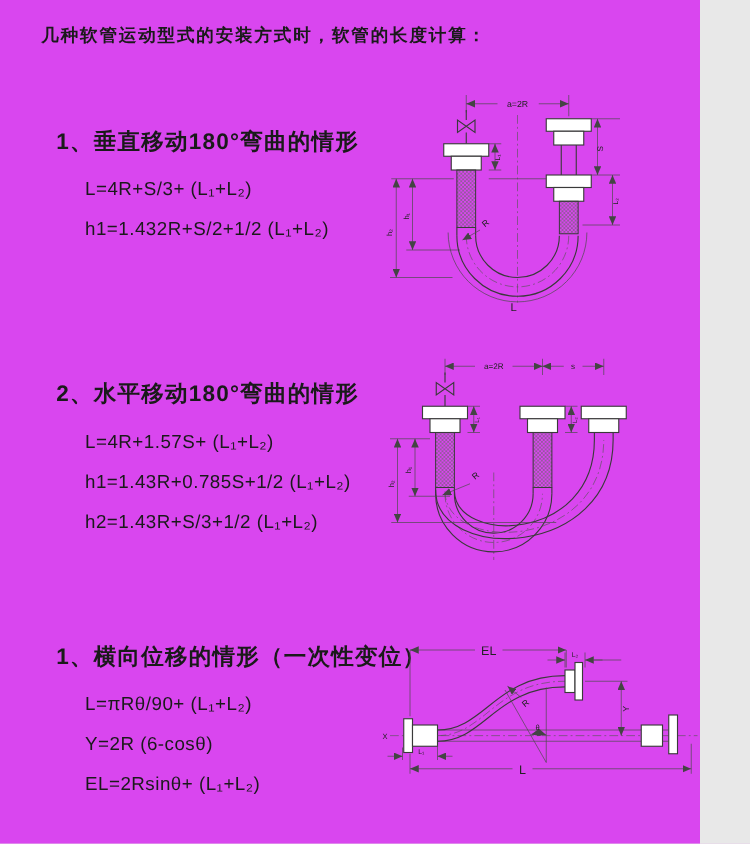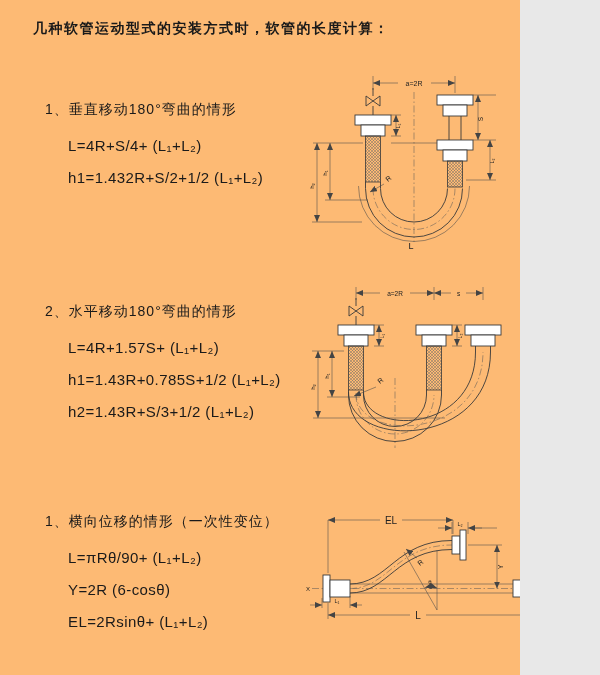--- a/index.html
+++ b/index.html
@@ -1,42 +1,42 @@
 <!DOCTYPE html>
 <html><head>
 <meta charset="utf-8">
 <style>
   html,body{margin:0;padding:0;background:#e8e8e8;}
-  #page{position:relative;width:520px;height:675px;background:#fdba74;overflow:hidden;
+  #page{position:relative;width:560px;height:675px;background:#d946ef;overflow:hidden;
         font-family:"Liberation Sans","DejaVu Sans",sans-serif;color:#1a1a1a;}
   .title{position:absolute;left:33px;top:20px;font-size:14px;font-weight:bold;
          letter-spacing:1.5px;white-space:nowrap;}
   .section{position:absolute;left:45px;white-space:nowrap;}
-  .sec-heading{font-size:14px;font-weight:normal;letter-spacing:1px;margin:0 0 11px 0;}
+  .sec-heading{font-size:18px;font-weight:bold;letter-spacing:1px;margin:0 0 11px 0;}
   .formula{font-size:15px;letter-spacing:.4px;margin-left:23px;line-height:32px;height:32px;}
   .diagram{position:absolute;}
   svg{display:block;}
   .ln{stroke:#3a3a3a;stroke-width:.9;fill:none;}
   .thin{stroke:#4a4a4a;stroke-width:.55;fill:none;}
   .dim{stroke:#4a4a4a;stroke-width:.55;fill:none;}
   .cl{stroke:#555;stroke-width:.5;fill:none;stroke-dasharray:7 2.5 1.5 2.5;}
   .lbl{fill:#222;stroke:none;font-family:"Liberation Sans","DejaVu Sans",sans-serif;}
   .braid{fill:url(#braidpat);stroke:#3a3a3a;stroke-width:.8;}
   .white{fill:#fff;}
 </style>
 </head>
 <body>
 
 <div id="page">
 
   <div class="title">几种软管运动型式的安装方式时，软管的长度计算：</div>
 
   <div class="section" style="top:101px">
     <div class="sec-heading">1、垂直移动180°弯曲的情形</div>
-    <div class="formula">L=4R+S/4+ (L₁+L₂)</div>
+    <div class="formula">L=4R+S/3+ (L₁+L₂)</div>
     <div class="formula">h1=1.432R+S/2+1/2 (L₁+L₂)</div>
   </div>
 
   <div class="section" style="top:303px">
     <div class="sec-heading">2、水平移动180°弯曲的情形</div>
     <div class="formula">L=4R+1.57S+ (L₁+L₂)</div>
     <div class="formula">h1=1.43R+0.785S+1/2 (L₁+L₂)</div>
     <div class="formula">h2=1.43R+S/3+1/2 (L₁+L₂)</div>
   </div>
 

